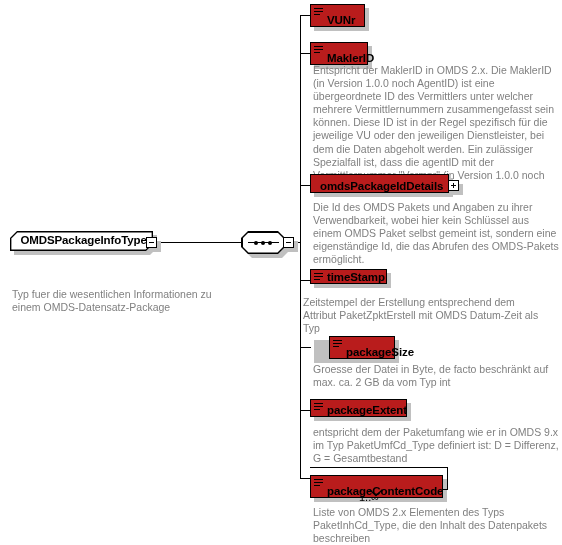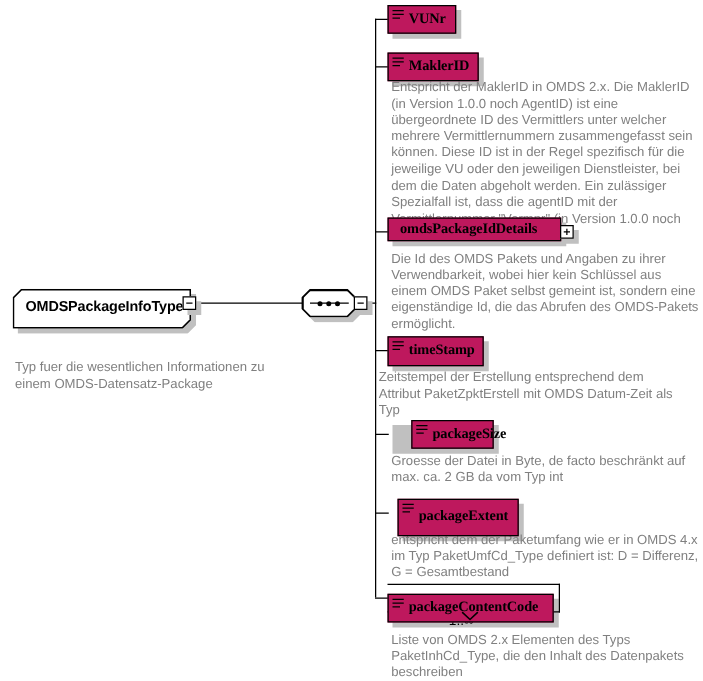--- a/index.html
+++ b/index.html
@@ -37,28 +37,27 @@
     height: 100%;
     background: #c0c0c0;
     z-index: 0;
   }
 
   .node-box {
     position: relative;
     z-index: 1;
     box-sizing: border-box;
     border: 1.4px solid #000000;
-    background: #be185d;
+    background: #b91c1c;
     height: 100%;
     display: flex;
-    align-items: center;
+    align-items: flex-end;
     padding-left: 16px;
     padding-right: 6px;
     white-space: nowrap;
-    font-family: Liberation Serif, serif;
   }
 
   .node-label {
     font-size: 11.5px;
     font-weight: bold;
     color: #000000;
     letter-spacing: -0.1px;
     line-height: 1;
   }
 
@@ -256,21 +255,21 @@
   .caret {
     position: absolute;
     z-index: 3;
   }
 </style>
 </head>
 <body>
 
 <div id="diagram">
 
-  <div class="typenode" style="left:10px; top:231px; width:143px; height:32px;">
+  <div class="typenode" style="left:10px; top:231px; width:143px; height:20px;">
     <div class="tn-shadow"></div>
     <div class="tn-box">
       <div class="tn-inner">
         <span class="node-label">OMDSPackageInfoType</span>
       </div>
     </div>
   </div>
 
   <div class="toggle-shadow" style="left:150px; top:241px;"></div>
   <div class="toggle" style="left:146px; top:237px;">
@@ -310,21 +309,21 @@
       <span class="elem-icon">
         <i></i>
           <i></i>
           <i></i>
       </span>
       <span class="node-label">VUNr</span>
     </div>
   </div>
 
   <div class="line-h" style="left:300px; top:53px; width:11px;"></div>
-  <div class="node" style="left:310px; top:42px; width:73px; height:23px;">
+  <div class="node" style="left:310px; top:42px; width:58px; height:23px;">
     <div class="node-shadow"></div>
     <div class="node-box">
       <span class="elem-icon">
         <i></i>
           <i></i>
           <i></i>
       </span>
       <span class="node-label">MaklerID</span>
     </div>
   </div>
@@ -338,21 +337,21 @@
     </div>
   </div>
   <div class="toggle-shadow" style="left:452px; top:184px;"></div>
   <div class="toggle" style="left:448px; top:180px;">
     <span class="bar-h"></span>
     <span class="bar-v"></span>
   </div>
   <div class="doc" style="left:313px; top:201px; width:246px;">Die Id des OMDS Pakets und Angaben zu ihrer Verwendbarkeit, wobei hier kein Schlüssel aus einem OMDS Paket selbst gemeint ist, sondern eine eigenständige Id, die das Abrufen des OMDS-Pakets ermöglicht.</div>
 
   <div class="line-h" style="left:300px; top:280px; width:11px;"></div>
-  <div class="node" style="left:310px; top:269px; width:77px; height:24px;">
+  <div class="node" style="left:310px; top:269px; width:77px; height:15px;">
     <div class="node-shadow"></div>
     <div class="node-box">
       <span class="elem-icon">
         <i></i>
           <i></i>
           <i></i>
       </span>
       <span class="node-label">timeStamp</span>
     </div>
   </div>
@@ -366,32 +365,32 @@
         <i></i>
           <i></i>
           <i></i>
       </span>
       <span class="node-label">packageSize</span>
     </div>
   </div>
   <div class="doc" style="left:313px; top:363px; width:246px;">Groesse der Datei in Byte, de facto beschränkt auf max. ca. 2 GB da vom Typ int</div>
 
   <div class="line-h" style="left:300px; top:410px; width:11px;"></div>
-  <div class="node" style="left:318px; top:399px; width:97px; height:30px;">
+  <div class="node" style="left:310px; top:399px; width:97px; height:18px;">
     <div class="node-shadow"></div>
     <div class="node-box">
       <span class="elem-icon">
         <i></i>
           <i></i>
           <i></i>
       </span>
       <span class="node-label">packageExtent</span>
     </div>
   </div>
-  <div class="doc" style="left:313px; top:426px; width:246px;">entspricht dem der Paketumfang wie er in OMDS 4.x im Typ PaketUmfCd_Type definiert ist: D = Differenz, G = Gesamtbestand</div>
+  <div class="doc" style="left:313px; top:426px; width:246px;">entspricht dem der Paketumfang wie er in OMDS 9.x im Typ PaketUmfCd_Type definiert ist: D = Differenz, G = Gesamtbestand</div>
 
   <div class="line-h" style="left:300px; top:478px; width:11px;"></div>
 
   <div class="repeat-edge" style="left:310px; top:467px; width:138px; height:23px;"></div>
   <div class="node" style="left:310px; top:467px; width:133px; height:23px;margin-top:8px;">
     <div class="node-shadow"></div>
     <div class="node-box">
       <span class="elem-icon">
         <i></i>
           <i></i>

